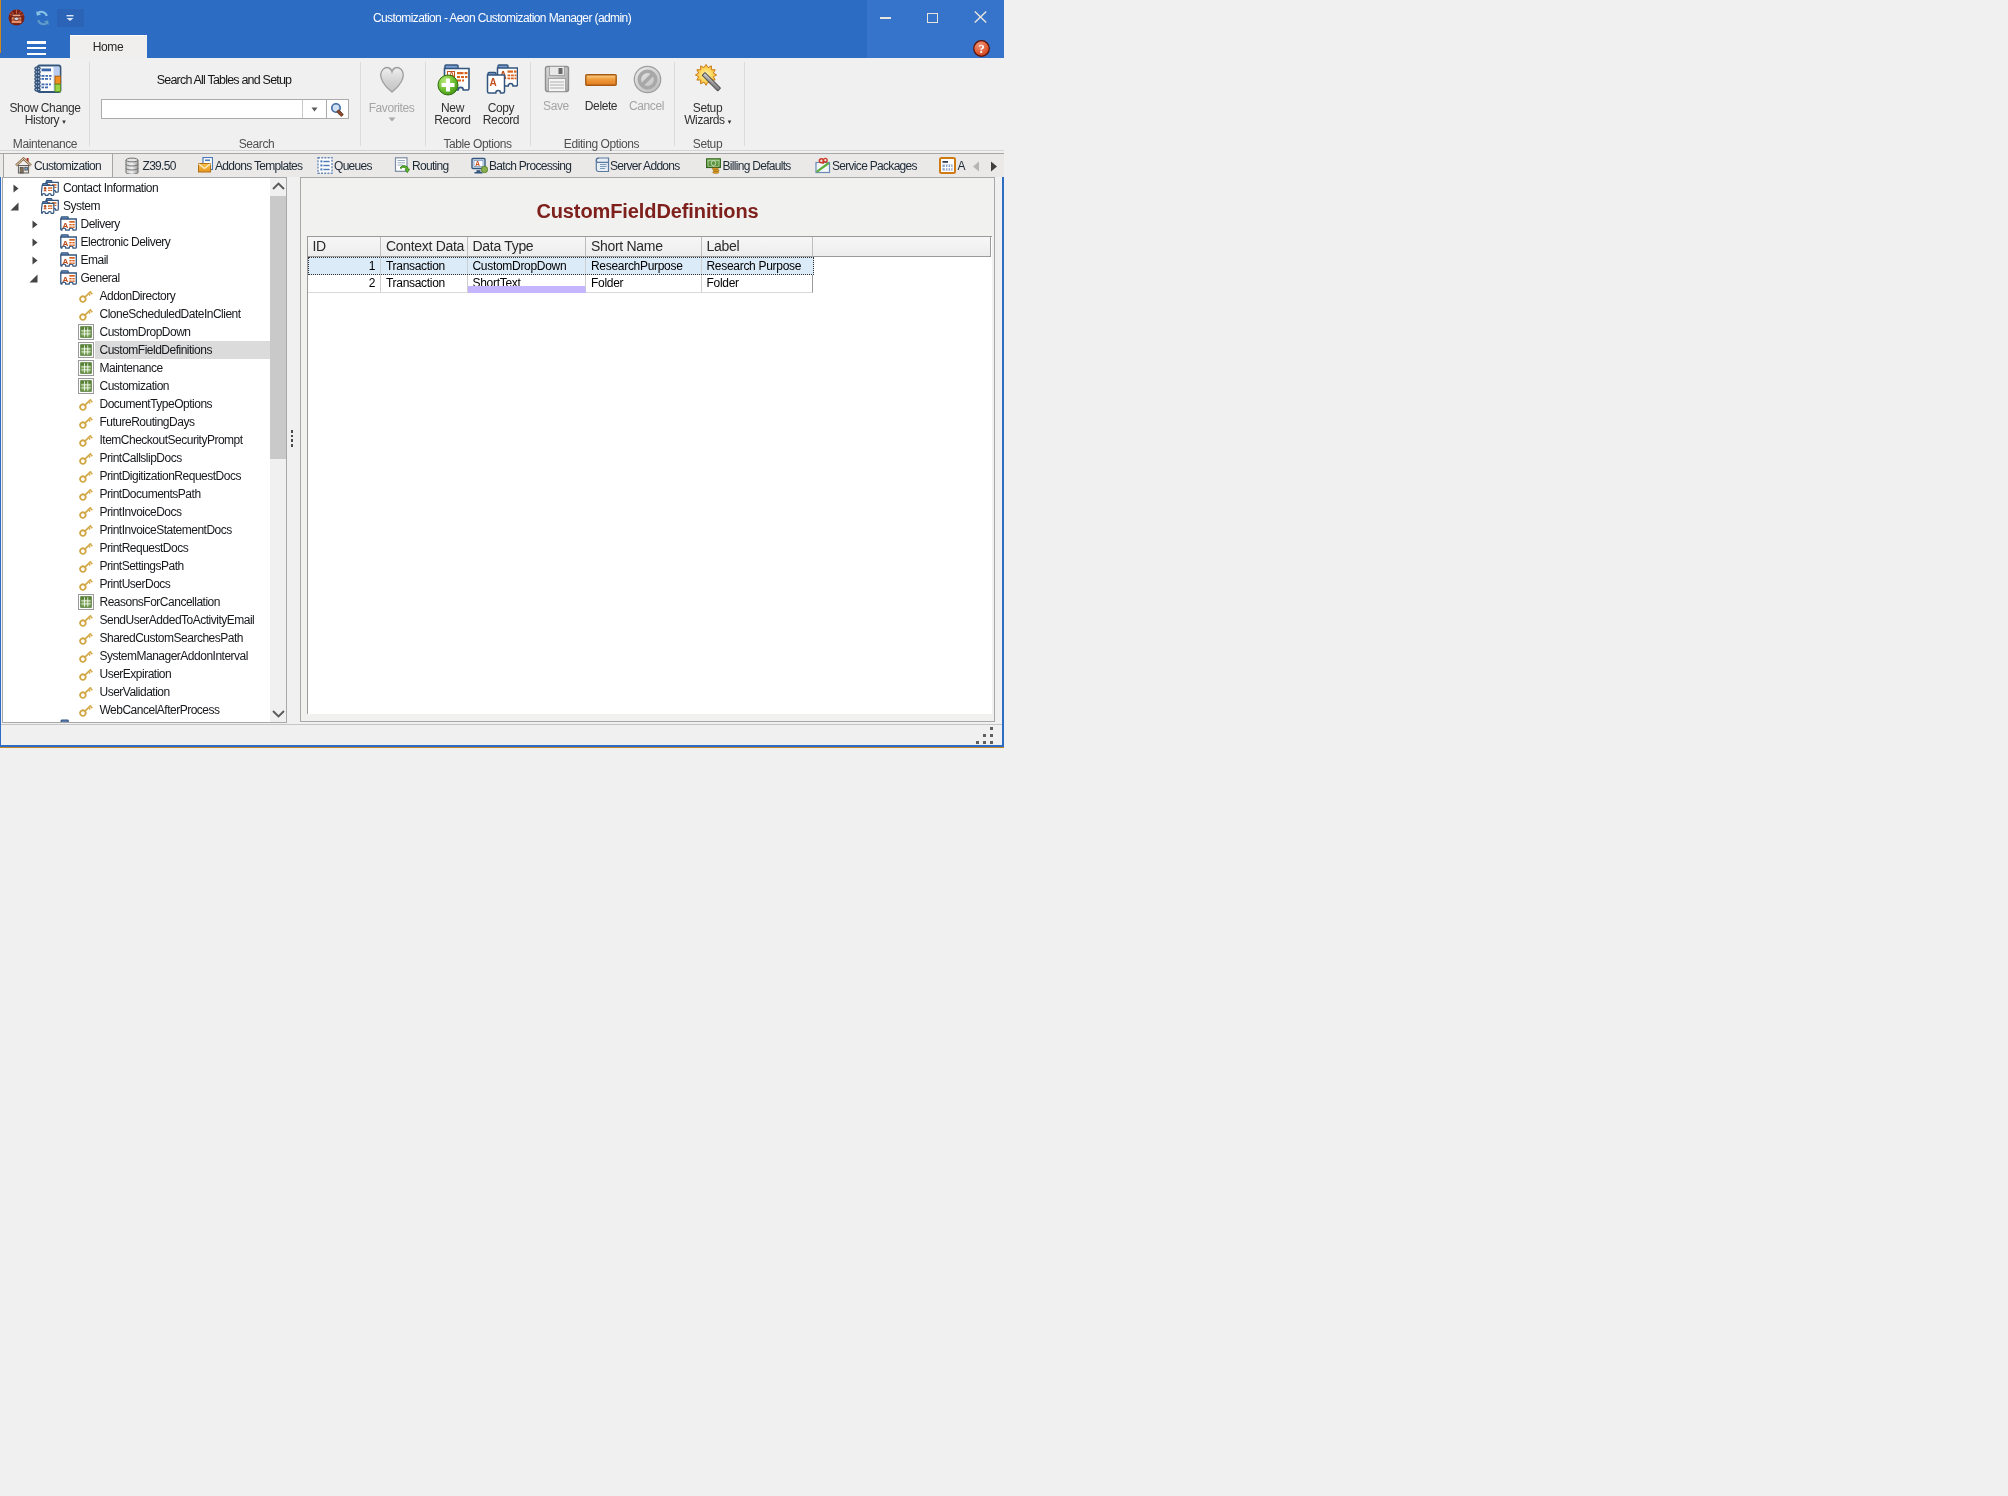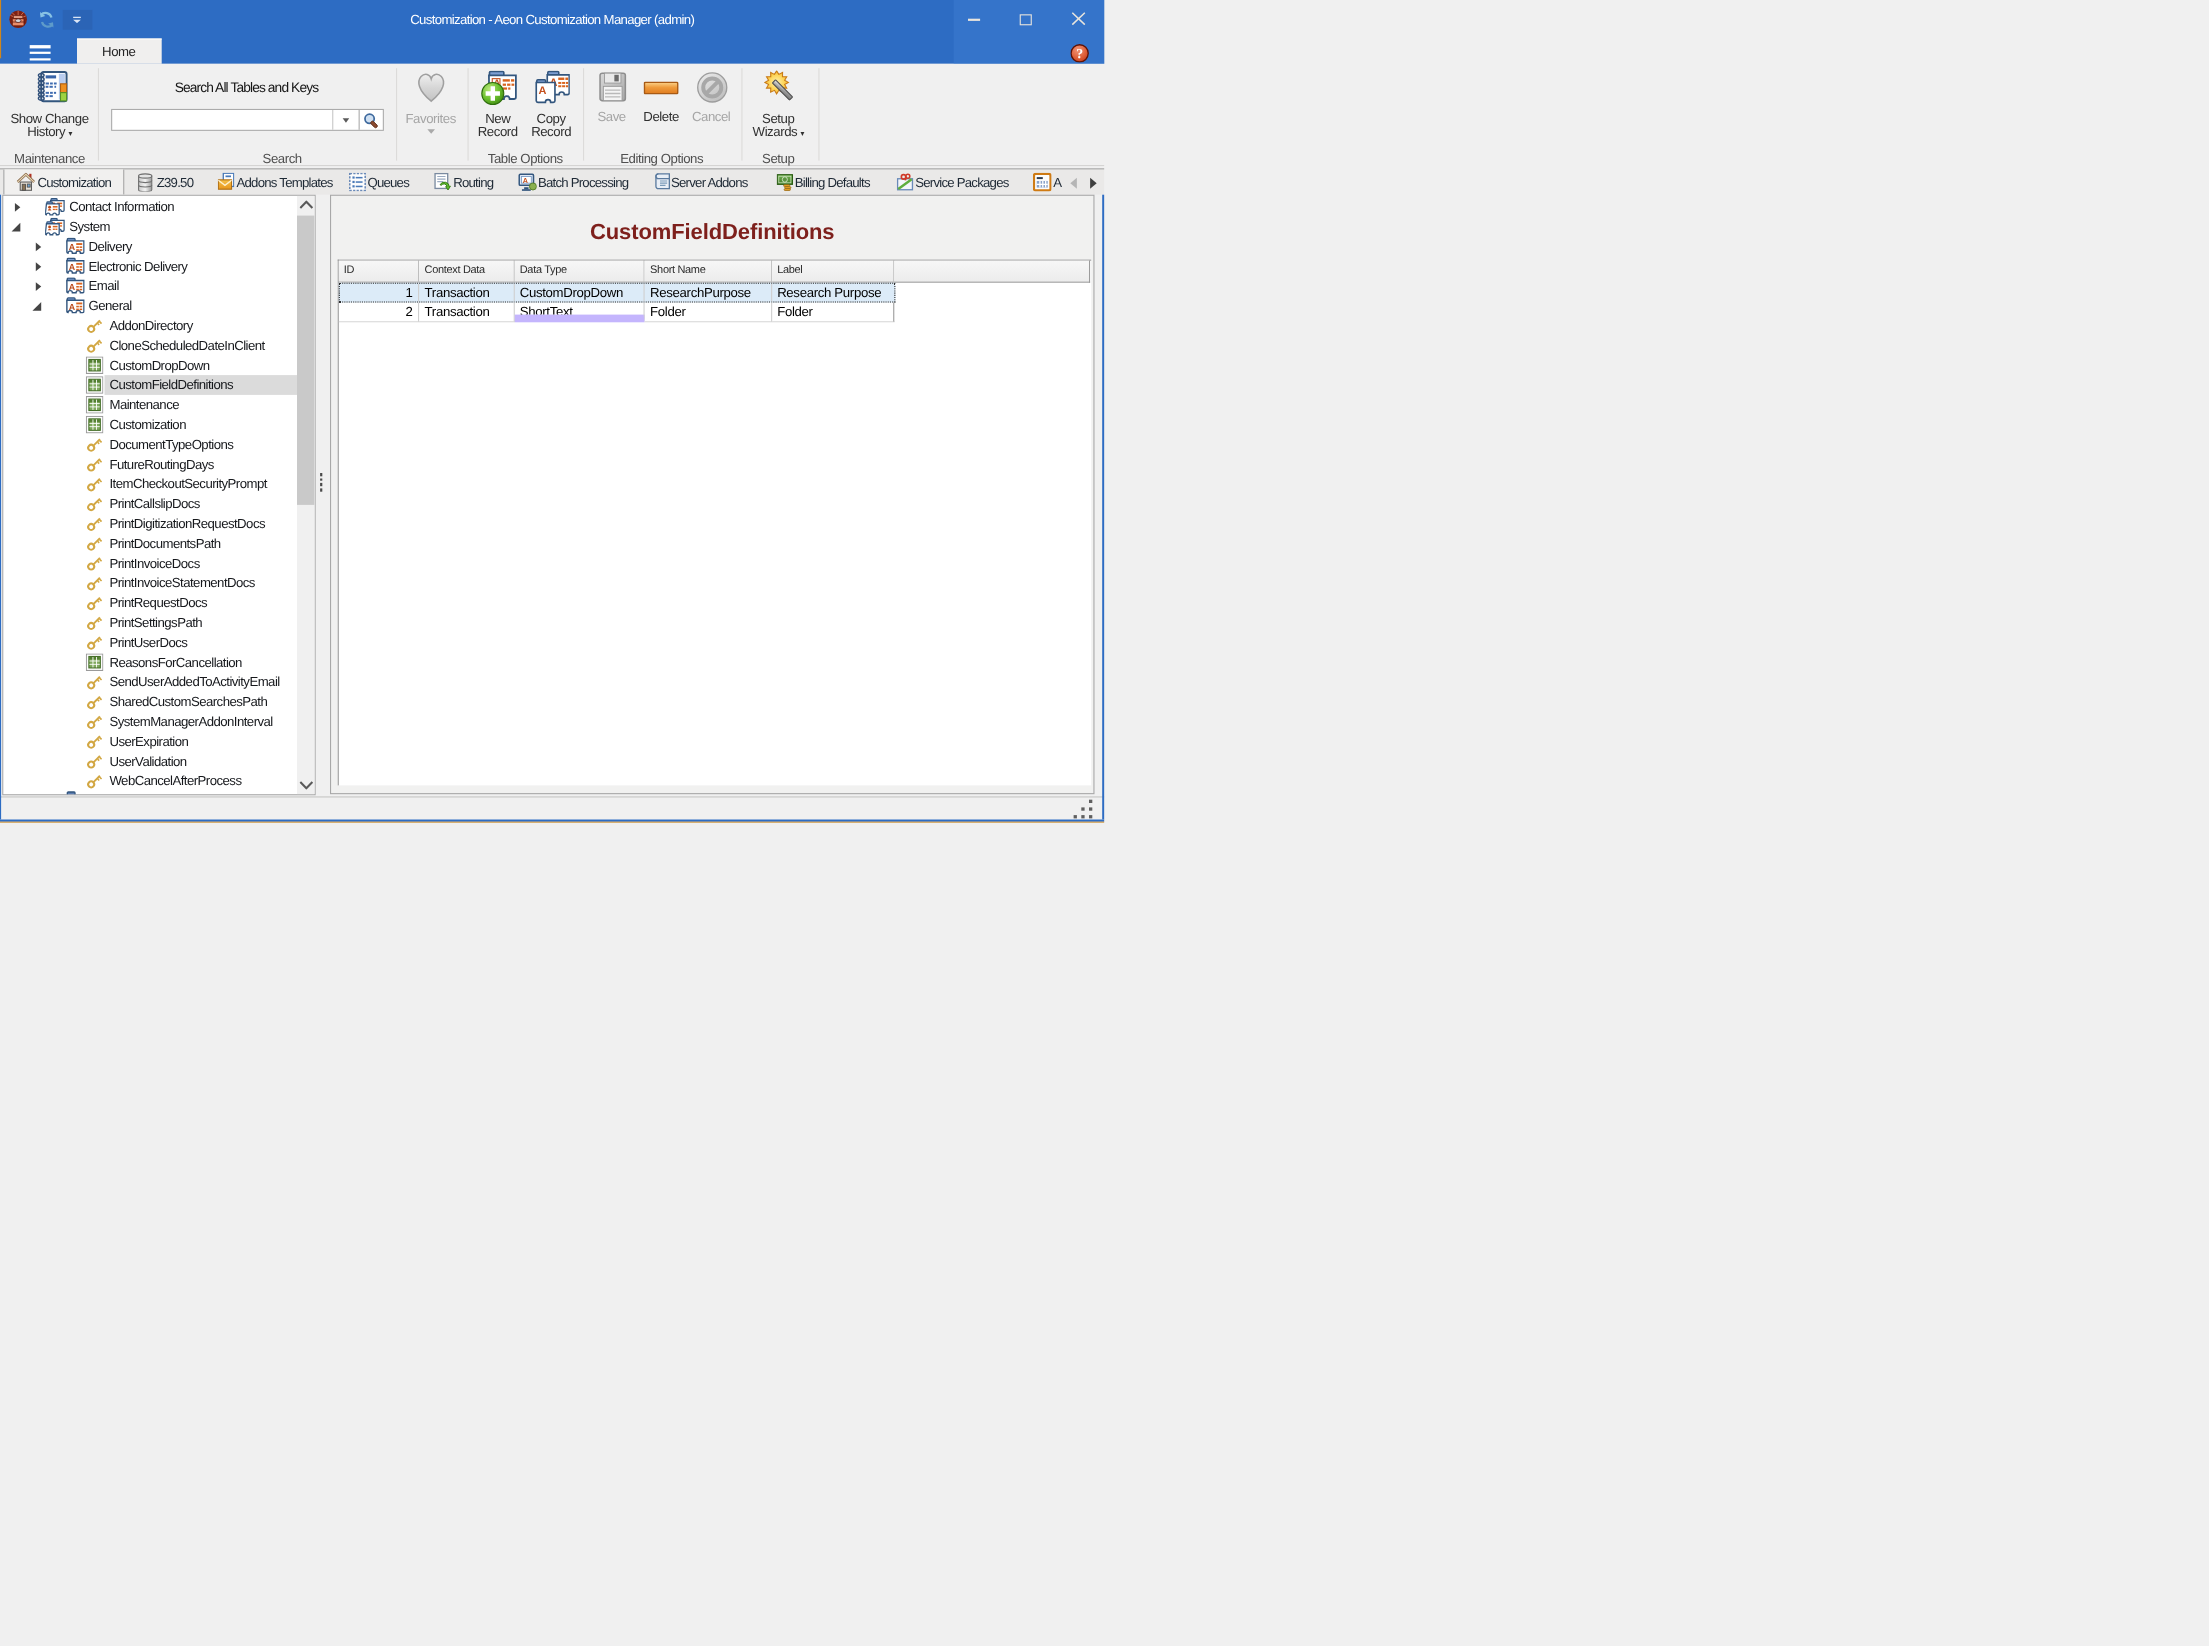--- a/index.html
+++ b/index.html
@@ -49,21 +49,21 @@
 .arrow { position:absolute; }
 #treesel { position:absolute; left:92px; width:175px; height:17.5px; background:#dbdbdb; }
 #vscroll { position:absolute; left:267px; top:0px; width:16px; height:543.5px; background:#f0f0f0; }
 #vthumb { position:absolute; left:0px; top:18px; width:16px; height:263px; background:#c9c9c9; }
 .chev { position:absolute; left:2px; color:#5a5a5a; }
 #splitdots { position:absolute; left:290.5px; top:253px; }
 #splitdots div { width:2.5px; height:2.5px; background:#4a4a4a; margin-bottom:2.2px; }
 #rightpanel { position:absolute; left:300px; top:0px; width:695px; height:545px; background:#f1f1f0; border:1px solid #a8a8a8; }
 #paneltitle { position:absolute; left:0; top:22px; width:693px; text-align:center; color:#7e201c; font-size:20px; font-weight:bold; letter-spacing:-0.1px; }
 #grid { position:absolute; left:5.5px; top:58px; width:685.5px; height:477.5px; background:#fff; border-top:1px solid #9b9b9b; border-left:1px solid #9b9b9b; }
-.hcell { position:absolute; top:0; height:19.5px; background:linear-gradient(#f7f7f7,#ececec); border-right:1px solid #bebebe; border-bottom:1px solid #9b9b9b; line-height:18.5px; padding-left:5px; color:#2a2a2a; font-size:10px; letter-spacing:-0.3px; white-space:nowrap; overflow:hidden; }
+.hcell { position:absolute; top:0; height:19.5px; background:linear-gradient(#f7f7f7,#ececec); border-right:1px solid #bebebe; border-bottom:1px solid #9b9b9b; line-height:18.5px; padding-left:5px; color:#2a2a2a; font-size:14px; letter-spacing:-0.3px; white-space:nowrap; overflow:hidden; }
 .dcell { position:absolute; border-right:1px solid #cfcfcf; line-height:17px; padding:0 5px; color:#000; height:18px; font-size:12px; letter-spacing:-0.3px; white-space:nowrap; overflow:hidden; }
 #selrow { position:absolute; left:0px; top:19.5px; width:506px; height:18.5px; background:#dcebf8; border:1px dotted #2f2f2f; }
 
 
 #statusbar { position:absolute; left:0; top:724px; width:1004px; height:21px; background:#f0f0f0; border-top:1px solid #c6c5c4; }
 #grip { position:absolute; left:976px; top:727px; }
 #grip div { position:absolute; width:3px; height:3px; background:#5f5f5f; }
 #bottomblue { position:absolute; left:0; top:745px; width:1004px; height:2px; background:#2d6cc3; }
 #bottomorange { position:absolute; left:0; top:747px; width:1004px; height:1px; background:#c8861e; }
 </style>
@@ -153,21 +153,21 @@
         <ellipse cx="5.5" cy="22" rx="2.6" ry="1.7"></ellipse>
         <ellipse cx="5.5" cy="25.5" rx="2.6" ry="1.7"></ellipse>
     </g>
     <rect x="23" y="12.2" width="5.5" height="8" fill="#ef8f1f" stroke="#b05f10" stroke-width="1"></rect>
     <rect x="23" y="20.2" width="5.5" height="7.5" fill="#9ed341" stroke="#569124" stroke-width="1"></rect>
   </svg>
   <div class="btnlabel" style="left:0px;top:44px">Show Change<br>History <span style="font-size:7px">▾</span></div>
   <div class="grouplabel" style="left:-20px">Maintenance</div>
   <div class="rsep" style="left:89px"></div>
 
-  <div id="searchlabel">Search All Tables and Keys</div>
+  <div id="searchlabel">Search All Tables and Setup</div>
   <div id="searchbox">
     <div class="dd">
         <svg style="margin:6.5px auto 0" width="7" height="5" viewBox="0 0 7 5">
           <path d="M0.5 0.5 L6.5 0.5 L3.5 4.5 Z" fill="#5a5a5a"></path>
         </svg>
       </div>
     <div class="mg">
         <svg style="margin:1.5px auto 0" width="15" height="15" viewBox="0 0 15 15">
       <circle cx="6" cy="6" r="4.2" fill="#cfe0f2" stroke="#3f6a9e" stroke-width="1.6"></circle>
       <rect x="8.6" y="7.6" width="7" height="3" rx="1.2" transform="rotate(45 8.6 7.6)" fill="#8a4a30" stroke="#5f2f1a" stroke-width="0.8"></rect>

